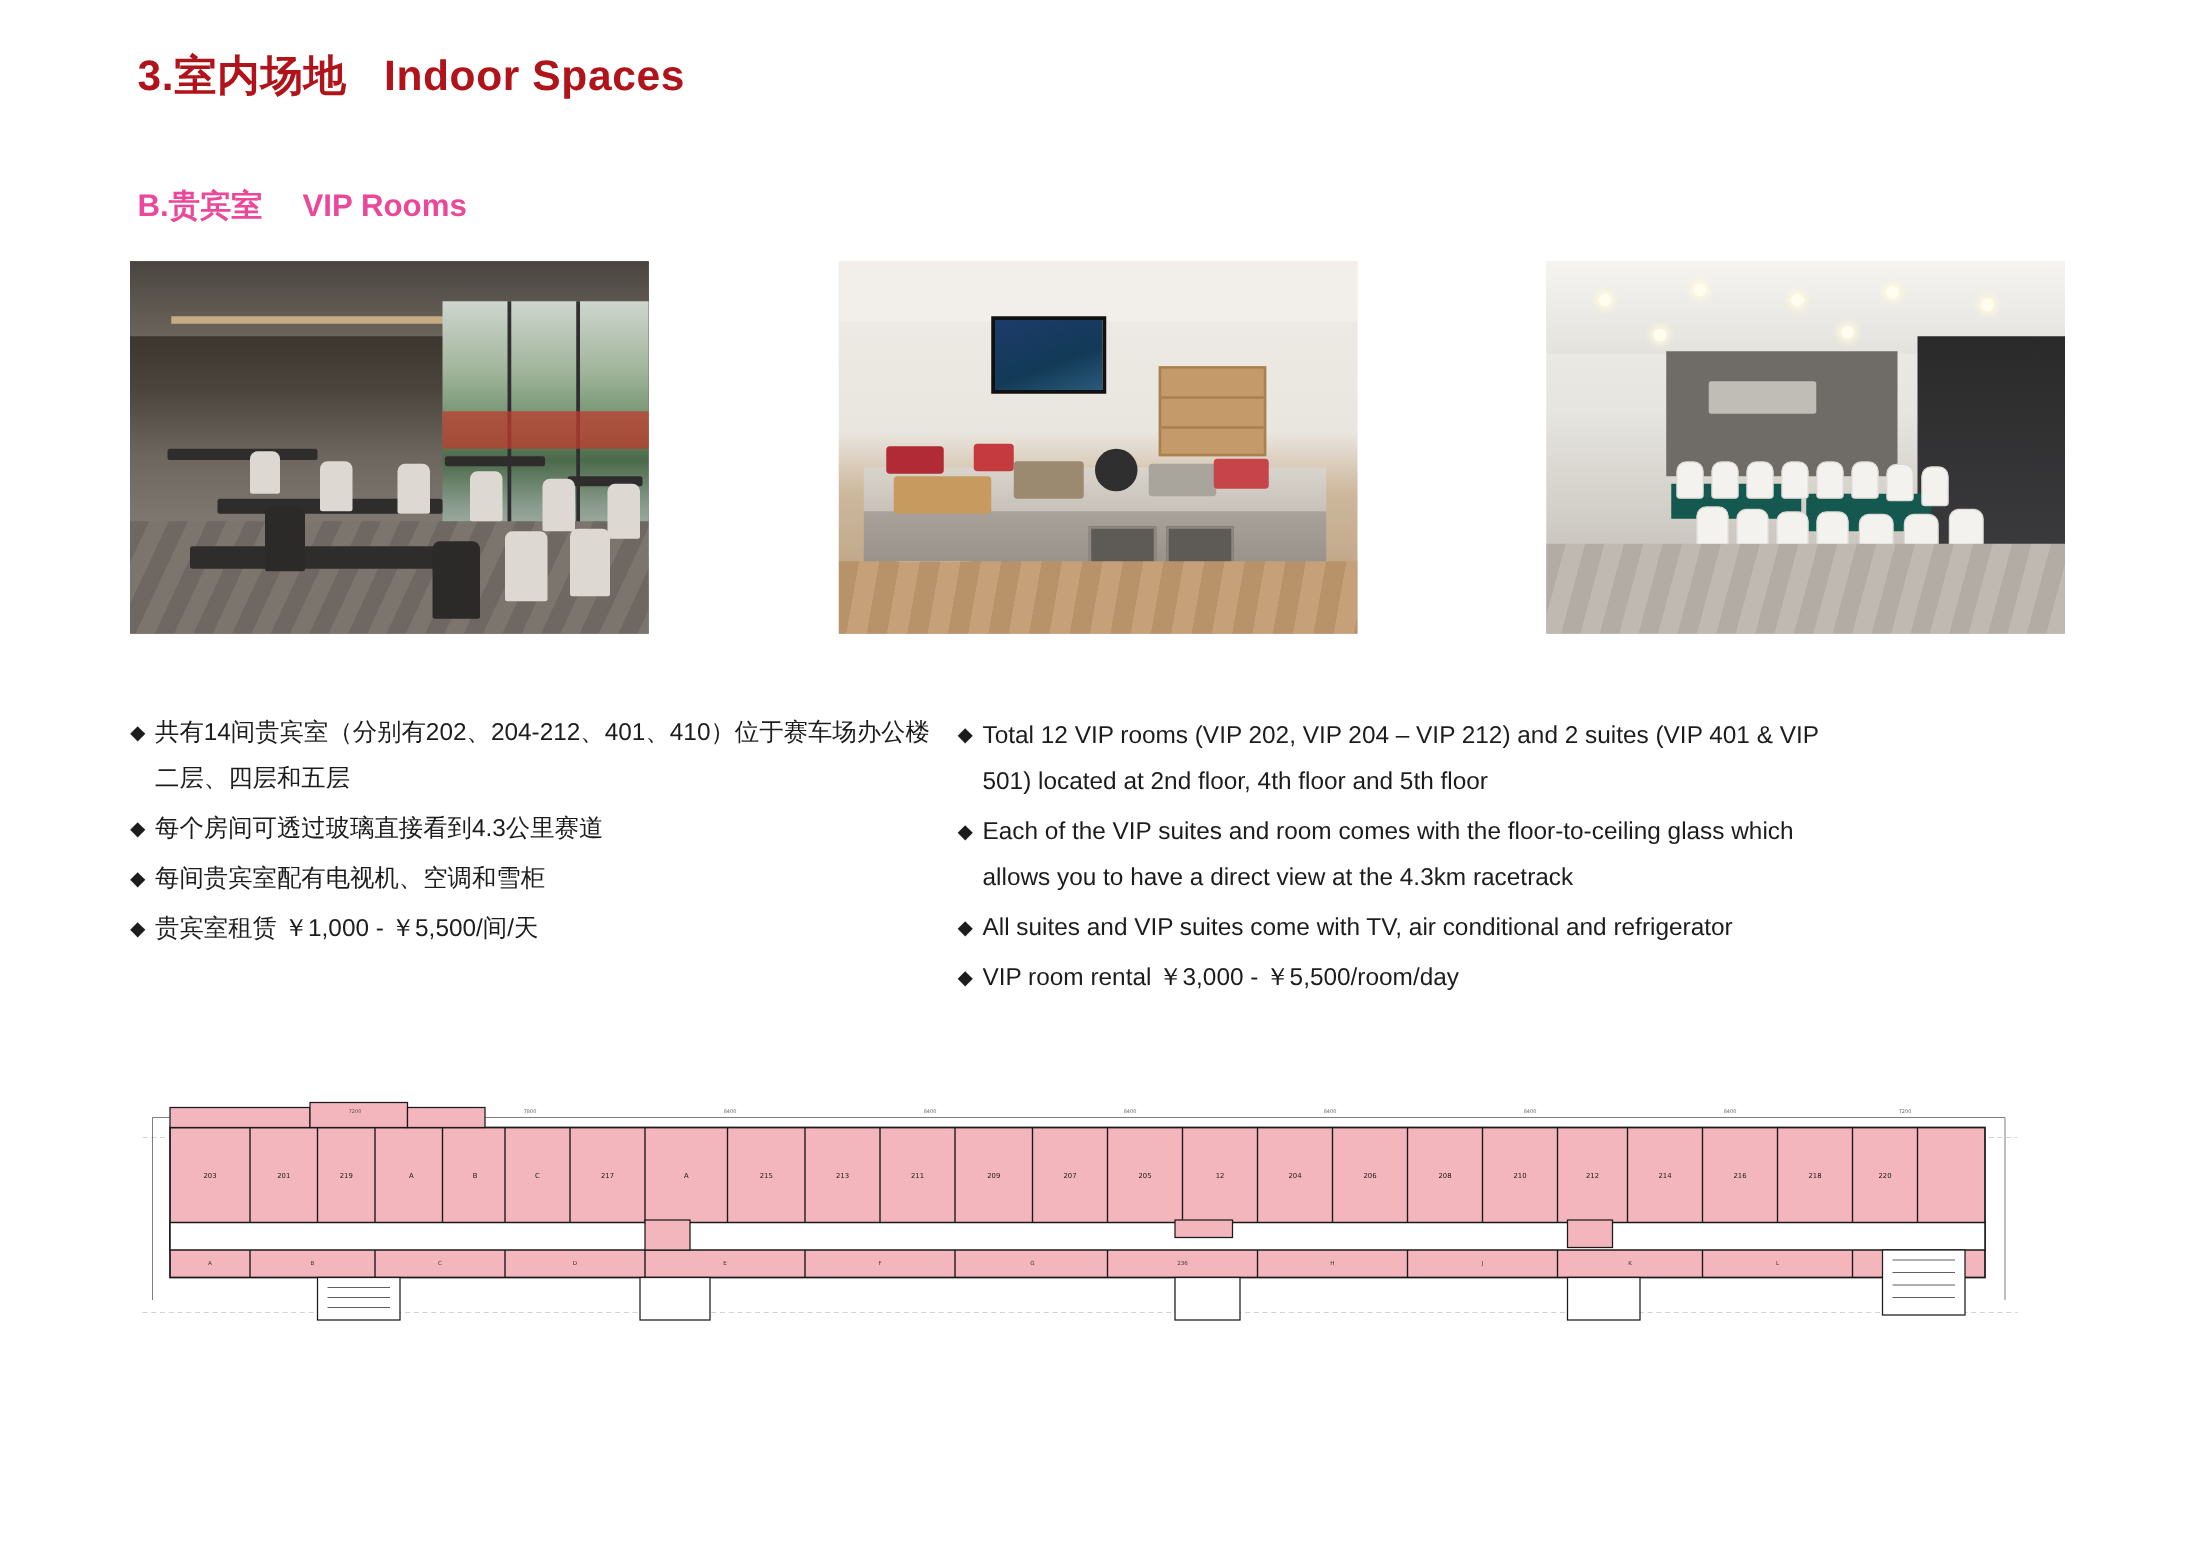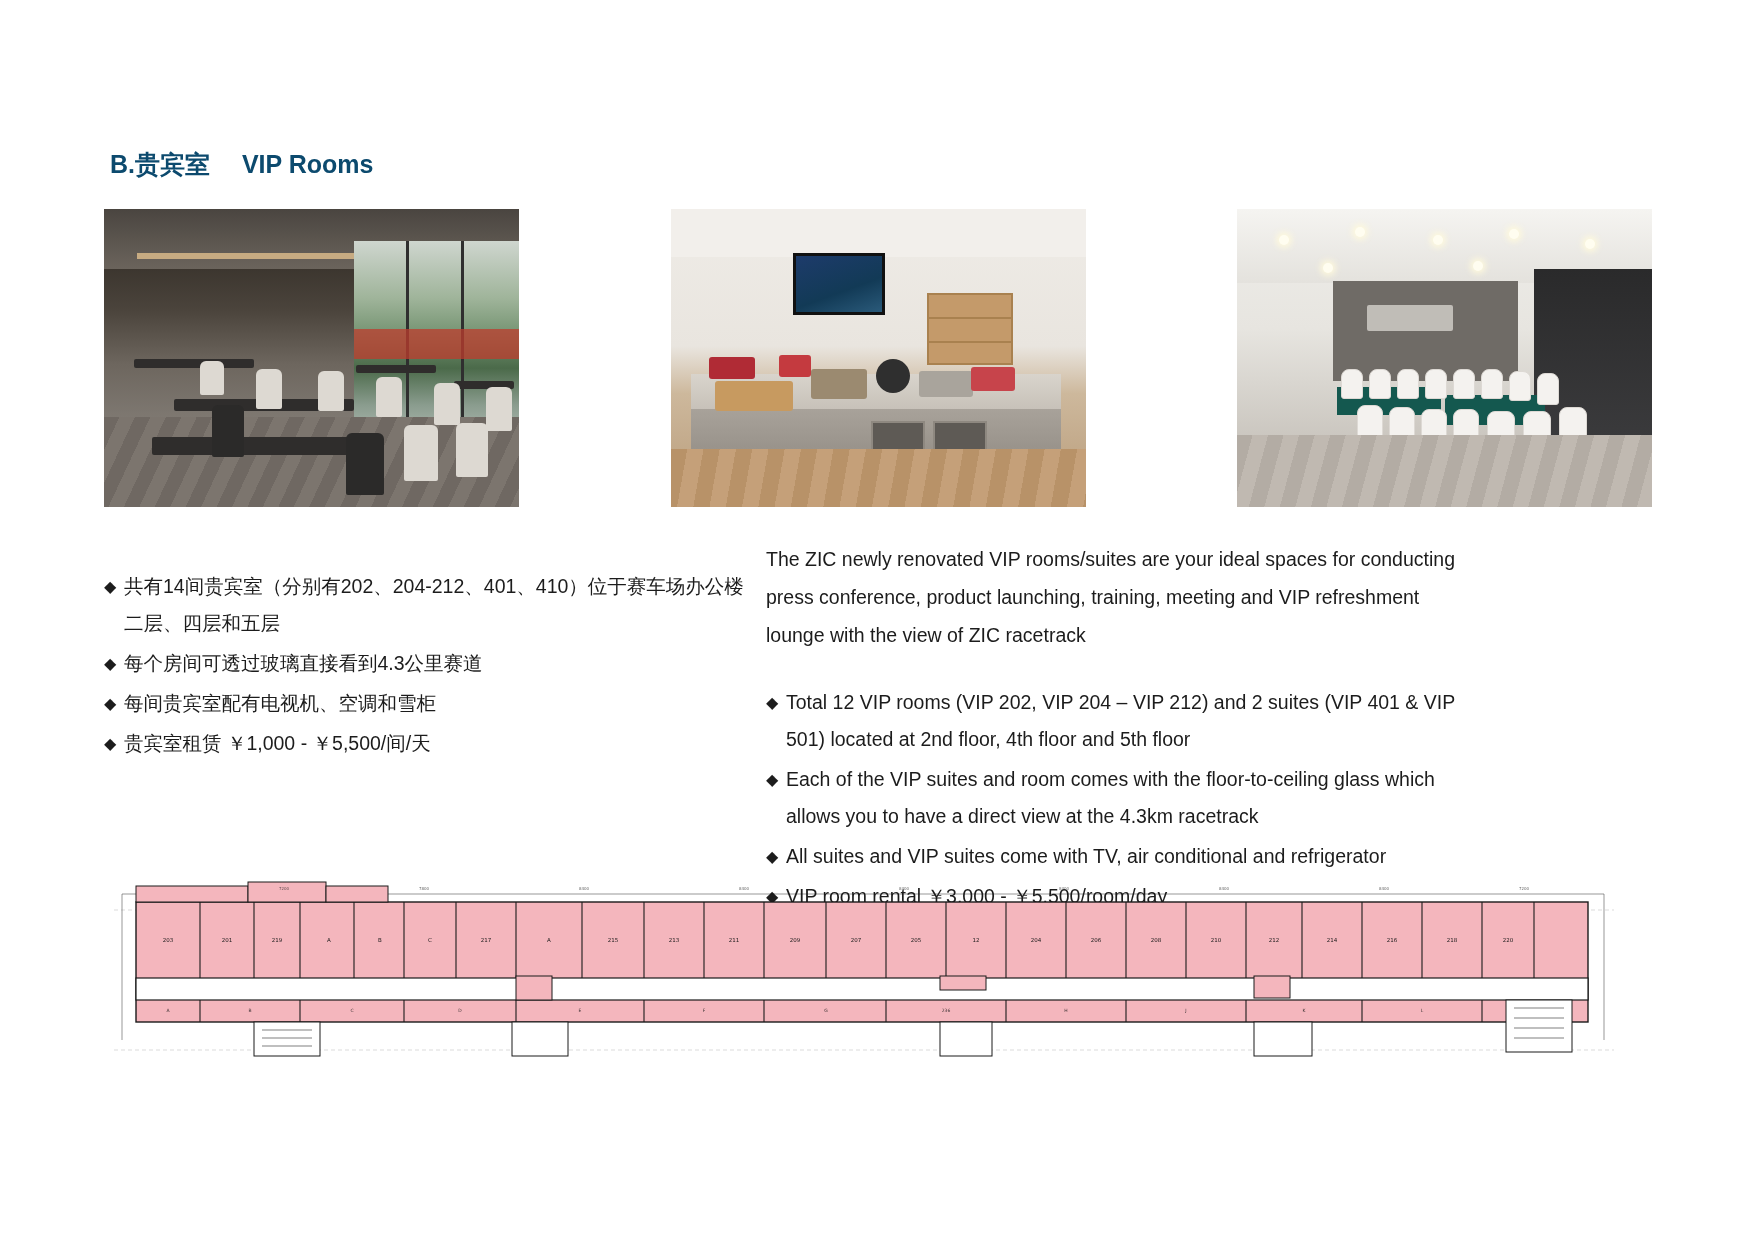--- a/index.html
+++ b/index.html
@@ -15,21 +15,21 @@
   .page { position:relative; width:1754px; height:1241px; }
 
   
   .section-title {
     position:absolute; left:110px; top:38px;
     font-size:34px; font-weight:bold; color:#b01319;
     letter-spacing:0.5px; white-space:pre;
   }
   .sub-title {
     position:absolute; left:110px; top:148px;
-    font-size:25px; font-weight:bold; color:#0c4a6e;
+    font-size:25px; font-weight:bold; color:#ec4899;
     white-space:pre;
   }
 
   
   .photos { position:absolute; left:104px; top:209px; width:1548px; height:298px;
             display:flex; justify-content:space-between; }
   .photo { width:415px; height:298px; position:relative; overflow:hidden; }
 
   
   .ph1 { background:
@@ -102,20 +102,21 @@
   .plan-caption {
     position:absolute; left:0; right:0; top:1032px; text-align:center;
     font-size:17px; color:#111;
   }
 </style>
 </head>
 <body>
 
 <div class="page">
 
+  <div class="section-title">3.室内场地   Indoor Spaces</div>
   <div class="sub-title">B.贵宾室　 VIP Rooms</div>
 
   <div class="photos">
 
     <div class="photo ph1">
       <div class="ceiling"></div>
       <div class="ceilingstrip"></div>
       <div class="window"></div>
       <div class="win-mull" style="right:55px"></div>
       <div class="win-mull" style="right:110px"></div>
@@ -213,21 +214,20 @@
         <span class="btxt">每间贵宾室配有电视机、空调和雪柜</span>
       </div>
       <div class="bullet">
         <span class="dia">◆</span>
         <span class="btxt">贵宾室租赁 ￥1,000 - ￥5,500/间/天</span>
       </div>
     </div>
   </div>
 
   <div class="col col-en">
-    <div class="para">The ZIC newly renovated VIP rooms/suites are your ideal spaces for conducting press conference, product launching, training, meeting and VIP refreshment lounge with the view of ZIC racetrack</div>
     <div class="bullets">
       <div class="bullet">
         <span class="dia">◆</span>
         <span class="btxt">Total 12 VIP rooms (VIP 202, VIP 204 – VIP 212) and 2 suites (VIP 401 &amp; VIP 501) located at 2nd floor, 4th floor and 5th floor</span>
       </div>
       <div class="bullet">
         <span class="dia">◆</span>
         <span class="btxt">Each of the VIP suites and room comes with the floor-to-ceiling glass which allows you to have a direct view at the 4.3km racetrack</span>
       </div>
       <div class="bullet">

